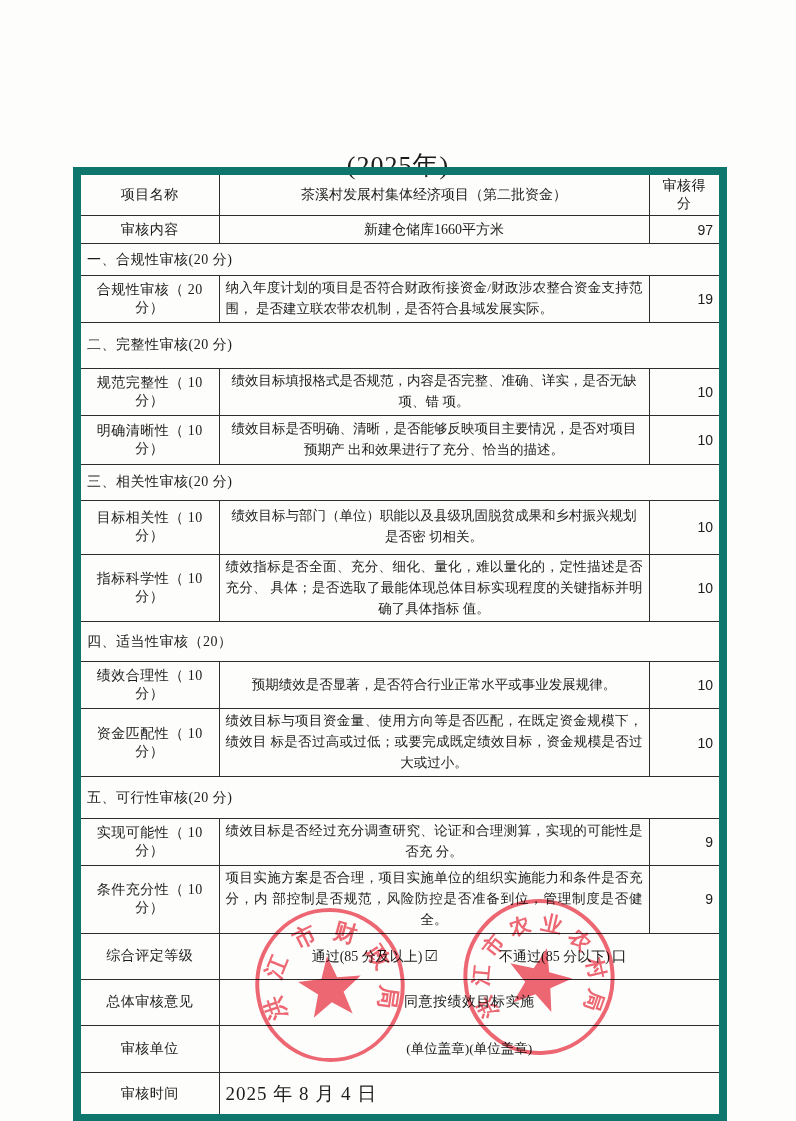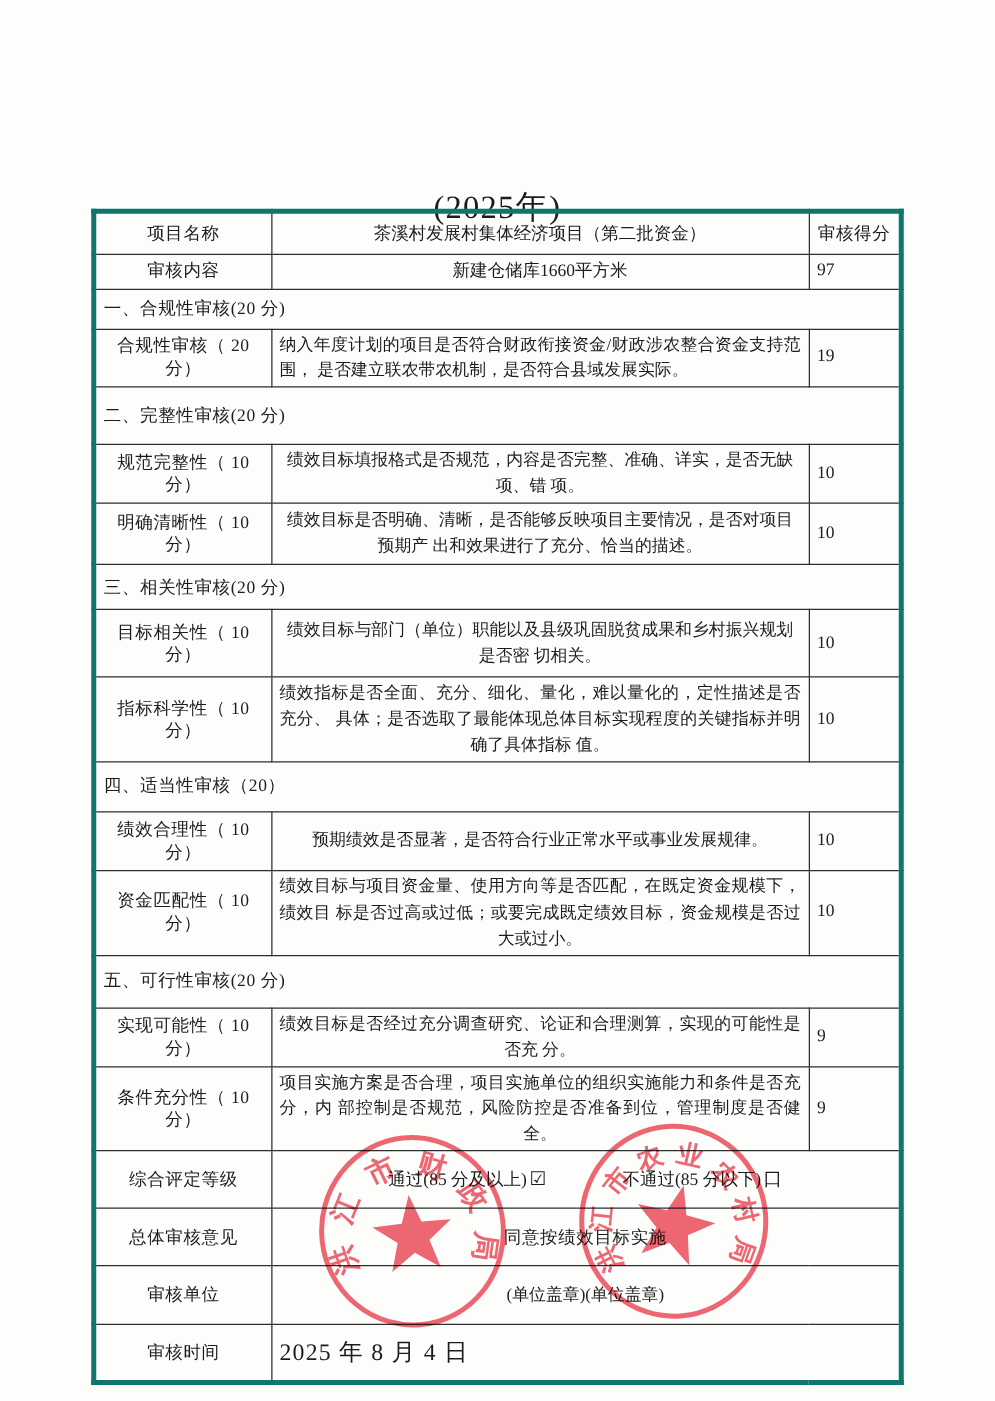--- a/index.html
+++ b/index.html
@@ -18,31 +18,31 @@
     font-family:"Liberation Sans","DejaVu Sans",sans-serif;
   }
   .subtitle{
     position:absolute;top:148px;left:0;width:100%;
     text-align:center;font-size:26px;letter-spacing:1px;
   }
   table.review{
     position:absolute;left:73px;top:167px;width:646px;
     border-collapse:collapse;table-layout:fixed;
     font-size:13.5px;
-    border:4px solid #0f766e;
+    border:8px solid #0f766e;
   }
   table.review td{
     border:1.5px solid #2e2e2e;
     padding:2px 6px;
     vertical-align:middle;
     overflow:hidden;
   }
   td.lab{text-align:center;font-size:14px;letter-spacing:0.5px;}
   td.val{text-align:center;font-size:14px;}
-  td.score{text-align:left;font-size:14px;font-family:Liberation Serif, serif;}
+  td.score{text-align:right;font-size:14px;font-family:Liberation Sans, sans-serif;}
   td.sec{text-align:left;padding-left:9px;font-size:14px;letter-spacing:0.5px;}
   td.desc{line-height:1.55;padding:3px 8px;font-size:13.5px;}
   td.desc.dl{text-align:justify;}
   td.desc.dc{text-align:center;}
   td.desc.dj{text-align:justify;text-align-last:center;}
   .rating-line{display:flex;justify-content:center;align-items:center;gap:61px;font-size:14px;}
   .rating-line .boxmark{margin-left:2px;font-size:15px;}
   .opinion-line{text-align:center;font-size:14px;letter-spacing:0.5px;}
   .seal-line{display:flex;justify-content:center;align-items:center;font-size:13.5px;}
   .time-line{text-align:left;font-size:19px;letter-spacing:1px;}

